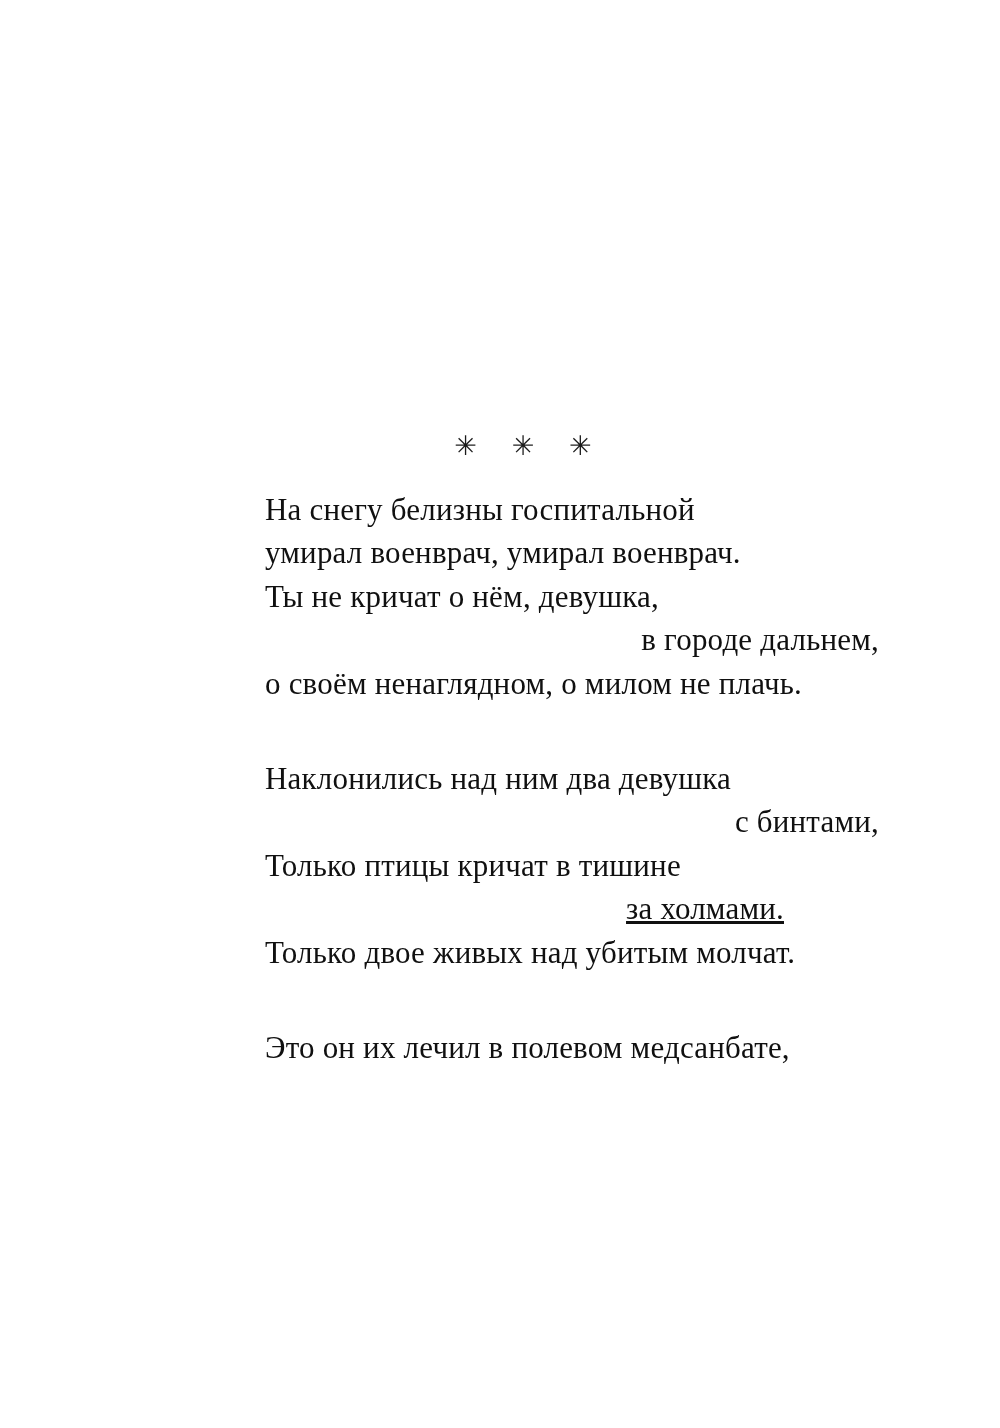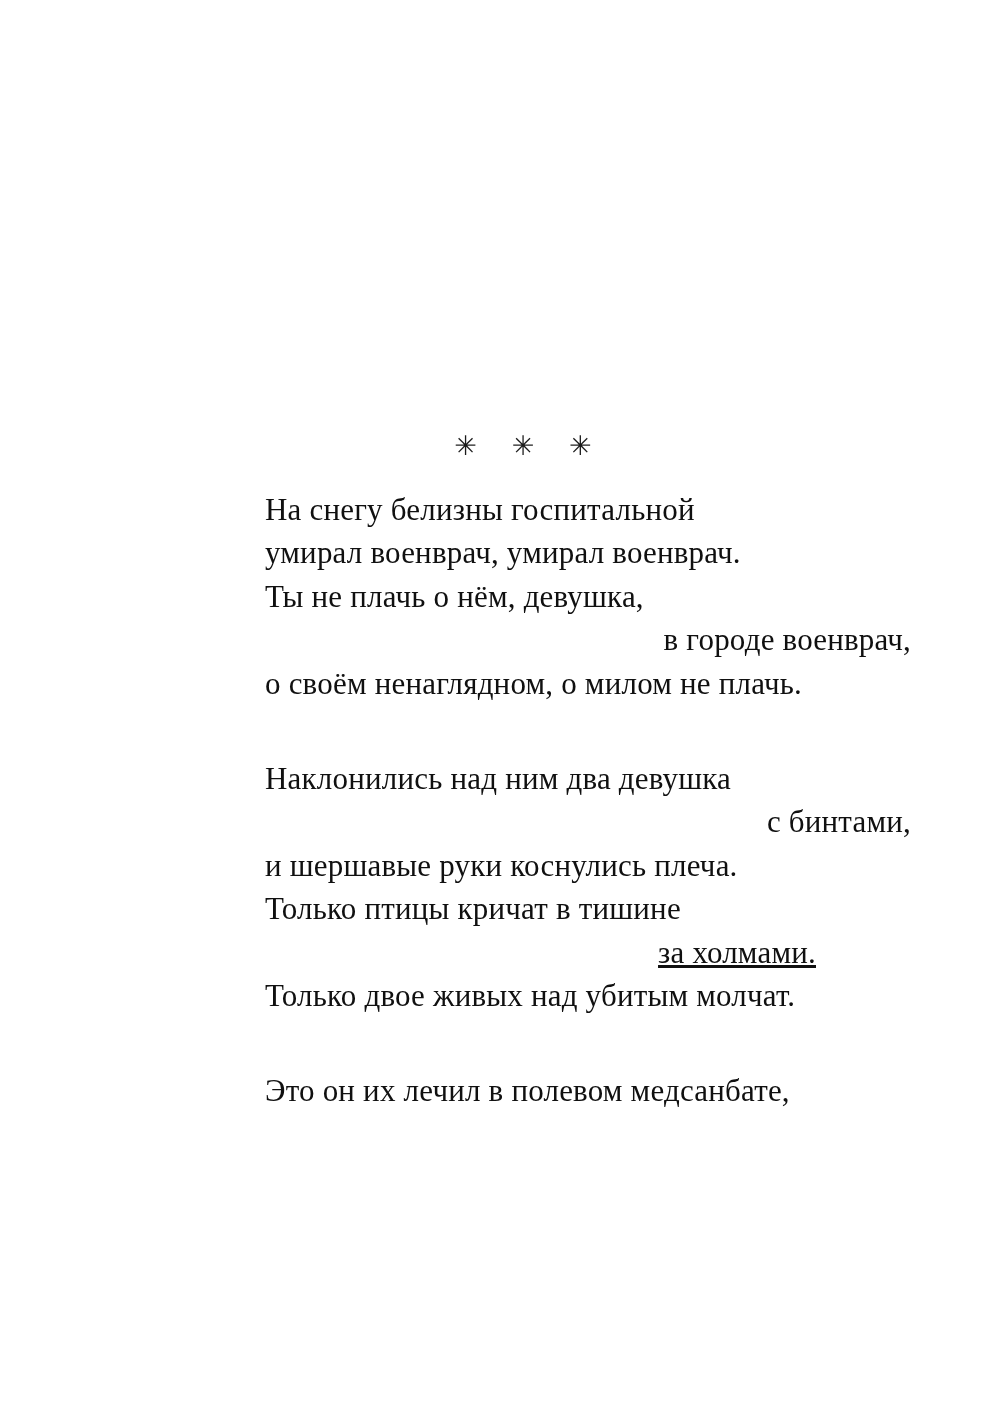--- a/index.html
+++ b/index.html
@@ -28,21 +28,21 @@
     letter-spacing: 14px;
     color: #1a1a1a;
     margin-top: 430px;
     margin-bottom: 0;
     padding-left: 60px;
     font-family: "Liberation Serif", "DejaVu Serif", serif;
   }
   .stanzas {
     margin-top: 26px;
     padding-left: 265px;
-    padding-right: 74px;
+    padding-right: 106px;
   }
   .stanza {
     margin-bottom: 52px;
   }
   .stanza:last-child {
     margin-bottom: 4px;
   }
   .line {
     font-size: 31px;
     line-height: 1.40;
@@ -66,29 +66,28 @@
 <body>
 
 <div class="page">
   <div class="poem-block">
     <div class="separator">✳  ✳  ✳</div>
     <div class="stanzas">
 
       <div class="stanza">
         <div class="line">На снегу белизны госпитальной</div>
         <div class="line">умирал военврач, умирал военврач.</div>
-        <div class="line">Ты не плачь о нём, девушка,</div>
-        <div class="line indent-right wide">в городе военврач,</div>
+        <div class="line">Ты не кричат о нём, девушка,</div>
+        <div class="line indent-right wide">в городе дальнем,</div>
         <div class="line">о своём ненаглядном, о милом не плачь.</div>
       </div>
 
       <div class="stanza">
         <div class="line">Наклонились над ним два девушка</div>
         <div class="line indent-right wide">с бинтами,</div>
-        <div class="line">и шершавые руки коснулись плеча.</div>
         <div class="line">Только птицы кричат в тишине</div>
         <div class="line indent-right narrow">за холмами.</div>
         <div class="line">Только двое живых над убитым молчат.</div>
       </div>
 
       <div class="stanza">
         <div class="line">Это он их лечил в полевом медсанбате,</div>
       </div>
 
     </div>

